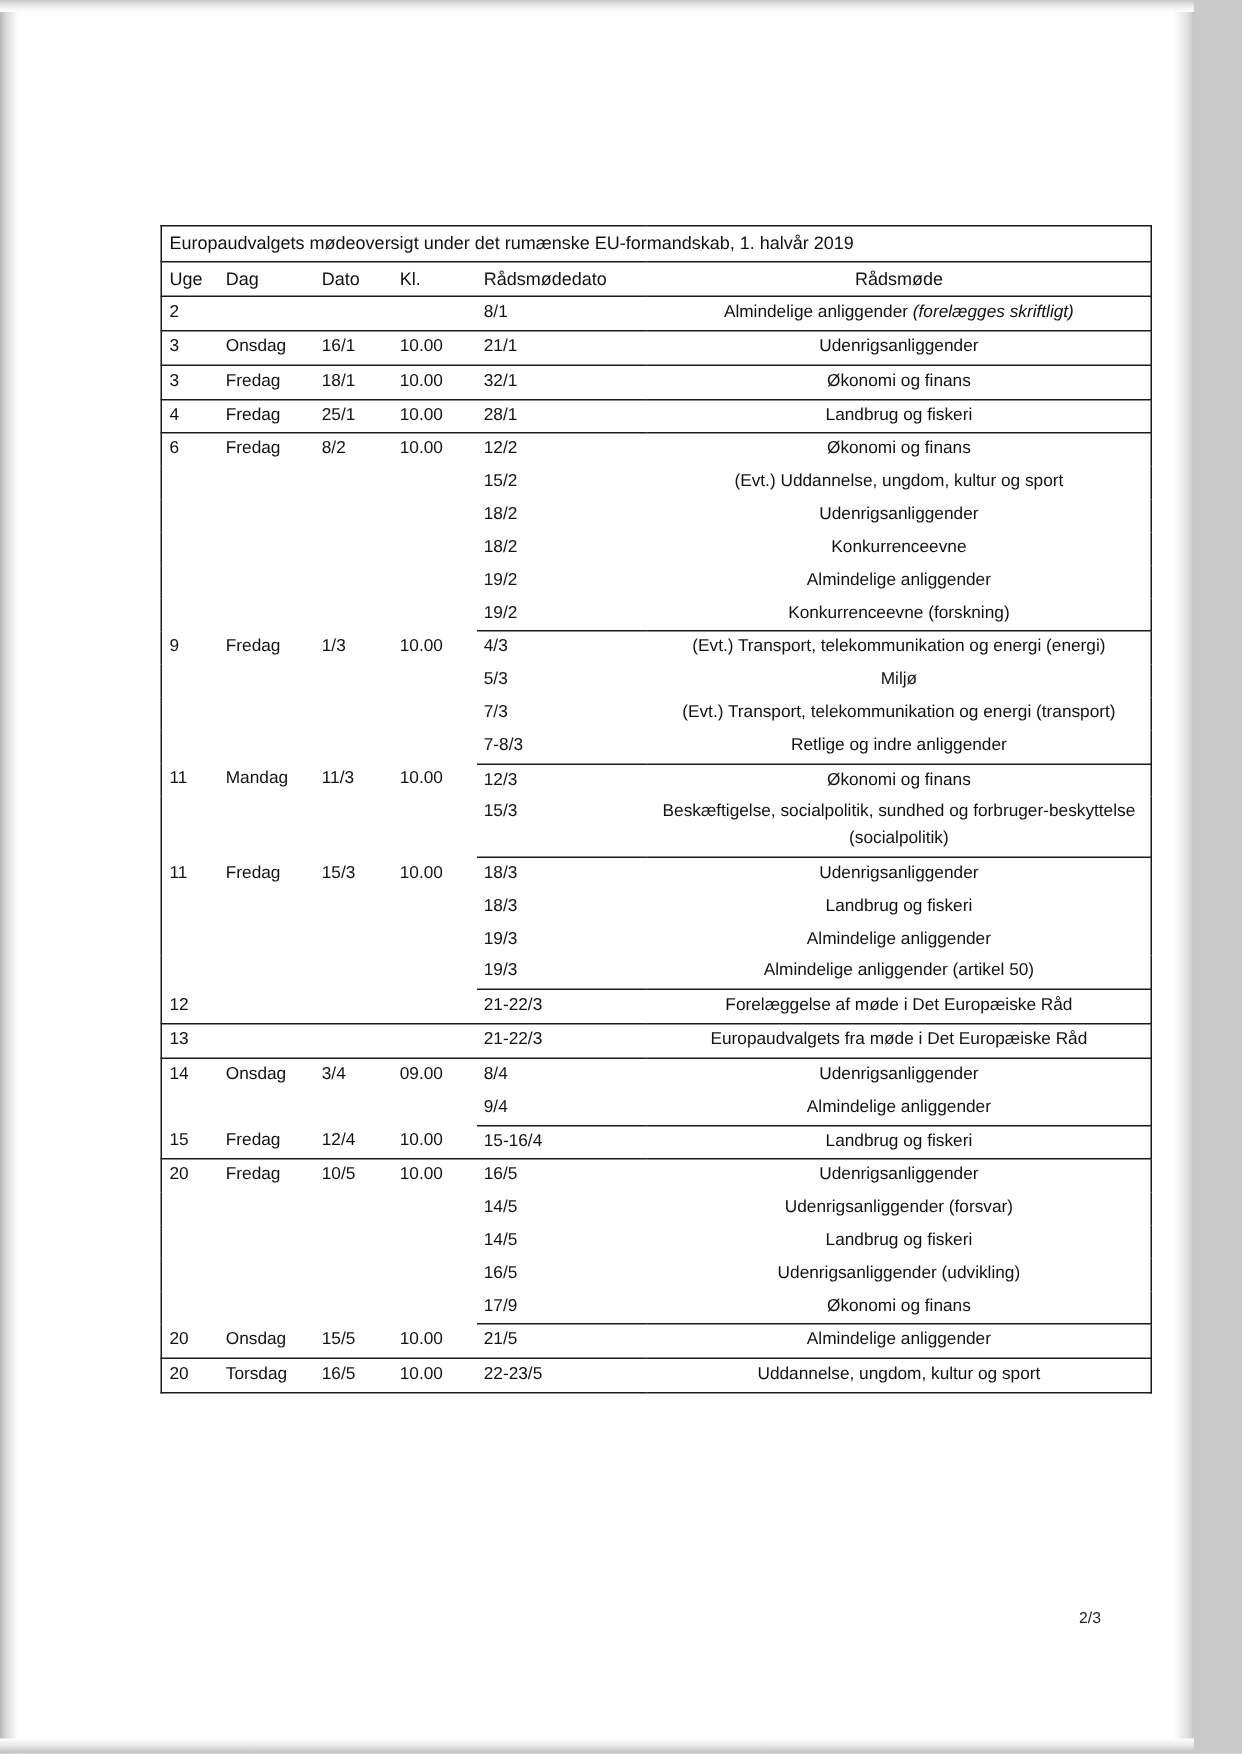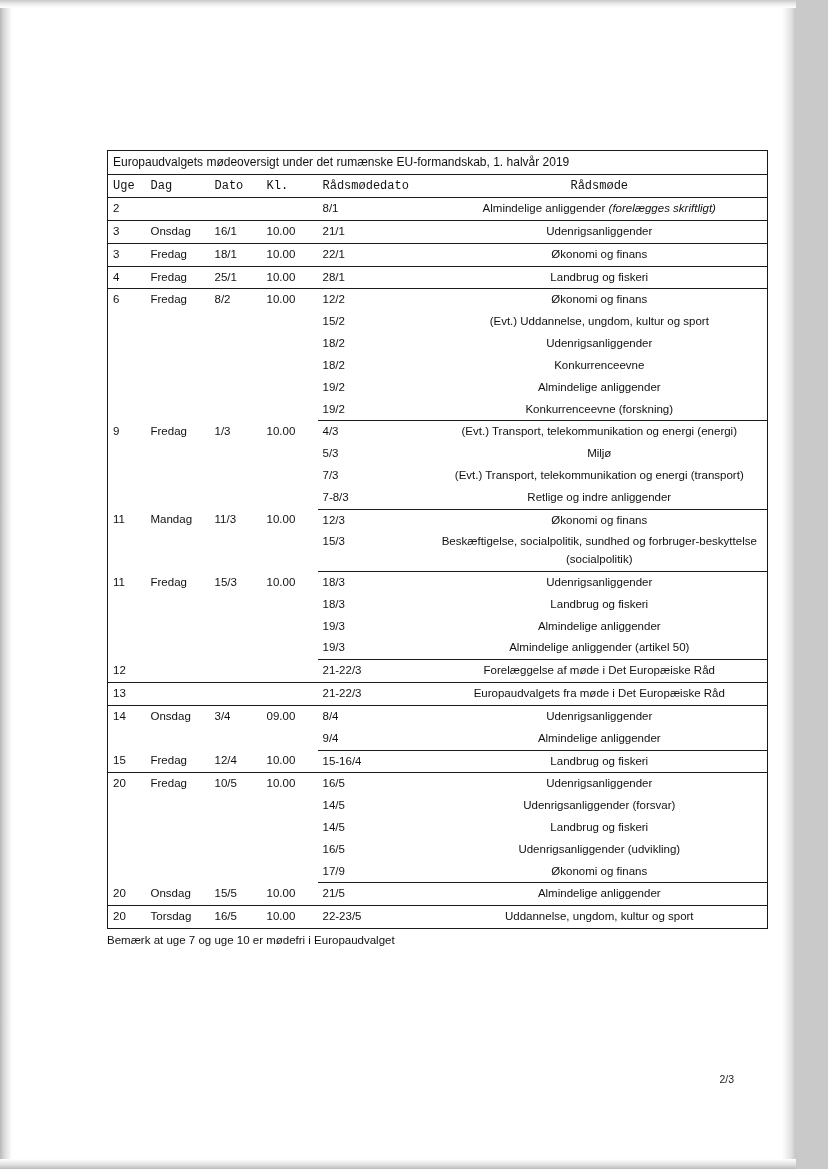--- a/index.html
+++ b/index.html
@@ -75,21 +75,20 @@
     font-size: 12px;
     padding-top: 3px;
     padding-bottom: 3px;
   }
   .head-row td {
     border-bottom: 1.2px solid #1a1a1a;
     font-weight: bold;
     font-size: 12px;
     padding-top: 2px;
     padding-bottom: 2px;
-    font-family: Liberation Mono, monospace;
   }
   .head-row td.first, .body-row td.first { border-left: 1.6px solid #1a1a1a; }
   .head-row td.last, .body-row td.last { border-right: 1.6px solid #1a1a1a; text-align: center; }
   .body-row td { border-bottom: none; }
   .body-row.sep td { border-bottom: 1px solid #1a1a1a; }
   .body-row.lastrow td { border-bottom: 1.6px solid #1a1a1a; }
 
   col.c-uge { width: 38px; }
   col.c-dag { width: 64px; }
   col.c-dato { width: 52px; }
@@ -159,21 +158,21 @@
             <td rowspan="1">16/1</td>
             <td rowspan="1">10.00</td>
             <td>21/1</td>
             <td class="last"><span>Udenrigsanliggender</span></td>
           </tr>
           <tr class="body-row sep">
             <td class="first" rowspan="1">3</td>
             <td rowspan="1">Fredag</td>
             <td rowspan="1">18/1</td>
             <td rowspan="1">10.00</td>
-            <td>22/1</td>
+            <td>32/1</td>
             <td class="last"><span>Økonomi og finans</span></td>
           </tr>
           <tr class="body-row sep">
             <td class="first" rowspan="1">4</td>
             <td rowspan="1">Fredag</td>
             <td rowspan="1">25/1</td>
             <td rowspan="1">10.00</td>
             <td>28/1</td>
             <td class="last"><span>Landbrug og fiskeri</span></td>
           </tr>
@@ -329,17 +328,16 @@
             <td class="first" rowspan="1">20</td>
             <td rowspan="1">Torsdag</td>
             <td rowspan="1">16/5</td>
             <td rowspan="1">10.00</td>
             <td>22-23/5</td>
             <td class="last"><span>Uddannelse, ungdom, kultur og sport</span></td>
           </tr>
         </tbody>
     </table>
 
-    <div class="note">Bemærk at uge 7 og uge 10 er mødefri i Europaudvalget</div>
   </div>
 
   <div class="pagenum">2/3</div>
 </div>
 
 </body></html>

